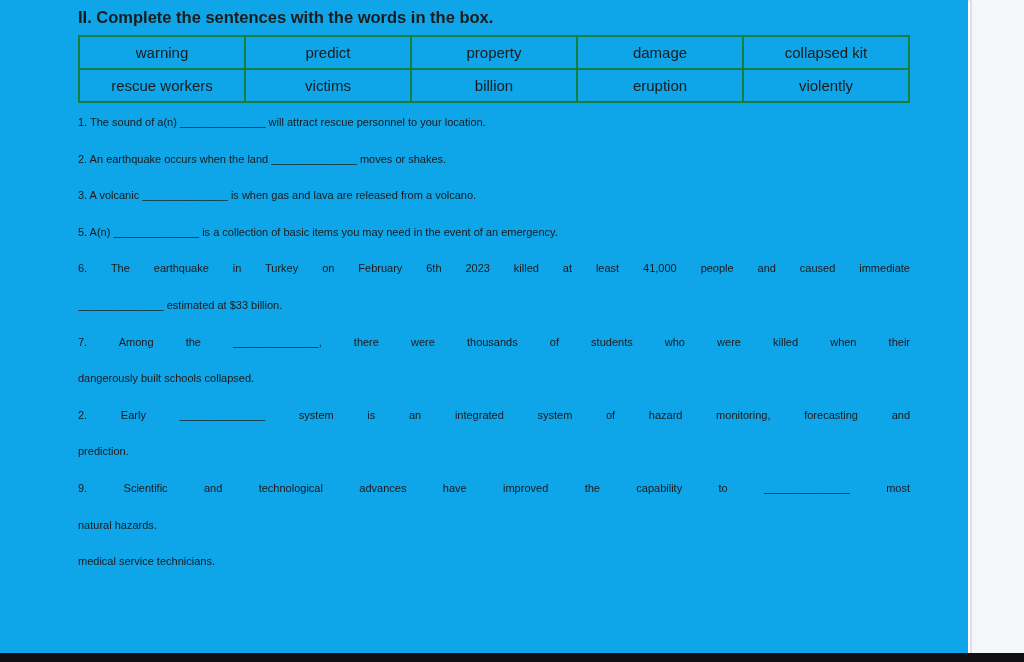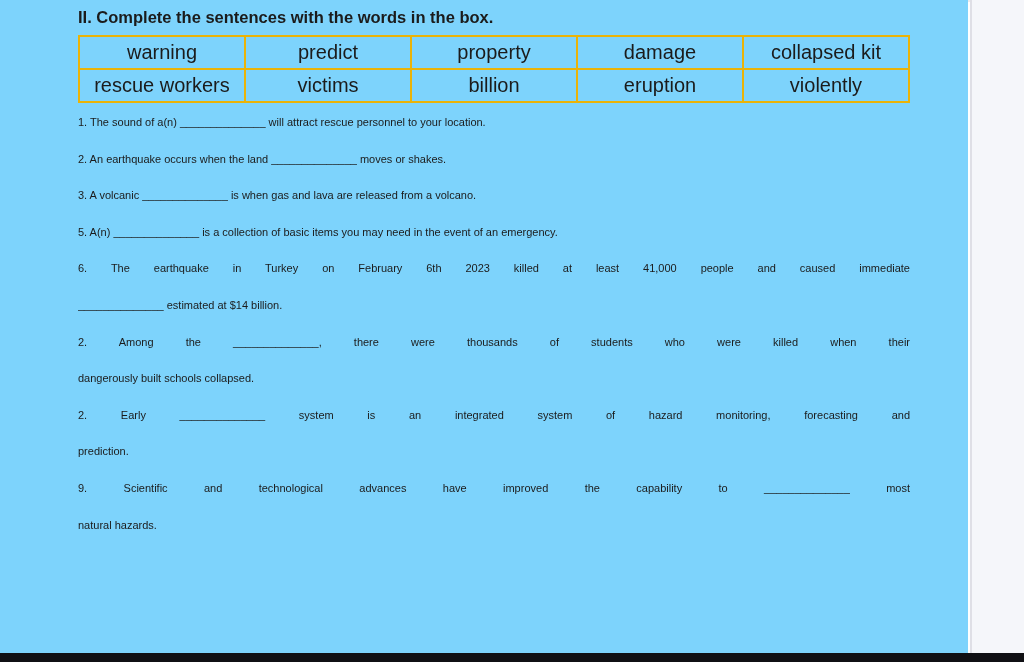--- a/index.html
+++ b/index.html
@@ -7,42 +7,42 @@
     width: 1024px; height: 662px;
     background: #ffffff;
     font-family: "Liberation Sans", sans-serif;
     color: #1b1b1b;
     position: relative;
     overflow: hidden;
   }
   .page {
     position: absolute; left: 0; top: 0;
     width: 968px; height: 653px;
-    background: #7dd3fc;
+    background: #0ea5e9;
     box-sizing: border-box;
     padding: 3px 58px 0 78px;
   }
   .exercise-title {
     margin: 0;
     font-size: 16.5px;
     font-weight: bold;
     line-height: 29px;
     white-space: nowrap;
   }
   table.word-box {
     border-collapse: collapse;
     table-layout: fixed;
     width: 832px;
     margin-top: 3px;
   }
   table.word-box td {
-    border: 2px solid #eab308;
+    border: 2px solid #15803d;
     text-align: center;
     vertical-align: middle;
-    font-size: 20px;
+    font-size: 15px;
     height: 31px;
     padding: 0;
     overflow: hidden;
     white-space: nowrap;
   }
   .sentences {
     font-size: 11px;
     line-height: 36.6px;
     margin-top: 1px;
   }
@@ -115,34 +115,35 @@
       <span class="line">2. An earthquake occurs when the land ______________ moves or shakes.</span>
     </p>
     <p class="sent">
       <span class="line">3. A volcanic ______________ is when gas and lava are released from a volcano.</span>
     </p>
     <p class="sent">
       <span class="line">5. A(n) ______________ is a collection of basic items you may need in the event of an emergency.</span>
     </p>
     <p class="sent">
       <span class="line">6. The earthquake in Turkey on February 6th 2023 killed at least 41,000 people and caused immediate</span>
-      <span class="line">______________ estimated at $14 billion.</span>
+      <span class="line">______________ estimated at $33 billion.</span>
     </p>
     <p class="sent">
-      <span class="line">2. Among the ______________, there were thousands of students who were killed when their</span>
+      <span class="line">7. Among the ______________, there were thousands of students who were killed when their</span>
       <span class="line">dangerously built schools collapsed.</span>
     </p>
     <p class="sent">
       <span class="line">2. Early ______________ system is an integrated system of hazard monitoring, forecasting and</span>
       <span class="line">prediction.</span>
     </p>
     <p class="sent">
       <span class="line">9. Scientific and technological advances have improved the capability to ______________ most</span>
       <span class="line">natural hazards.</span>
     </p>
     <p class="sent">
+      <span class="line">medical service technicians.</span>
     </p>
   </div>
 
 </div>
 
 <div class="right-gutter"></div>
 <div class="bottom-bar"></div>
 
 </body></html>

